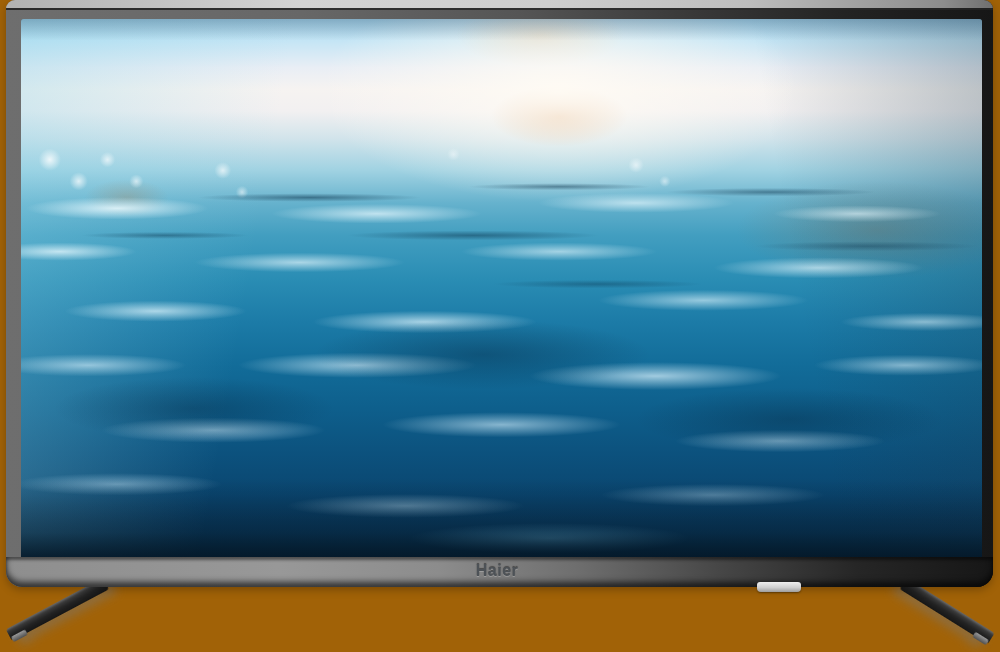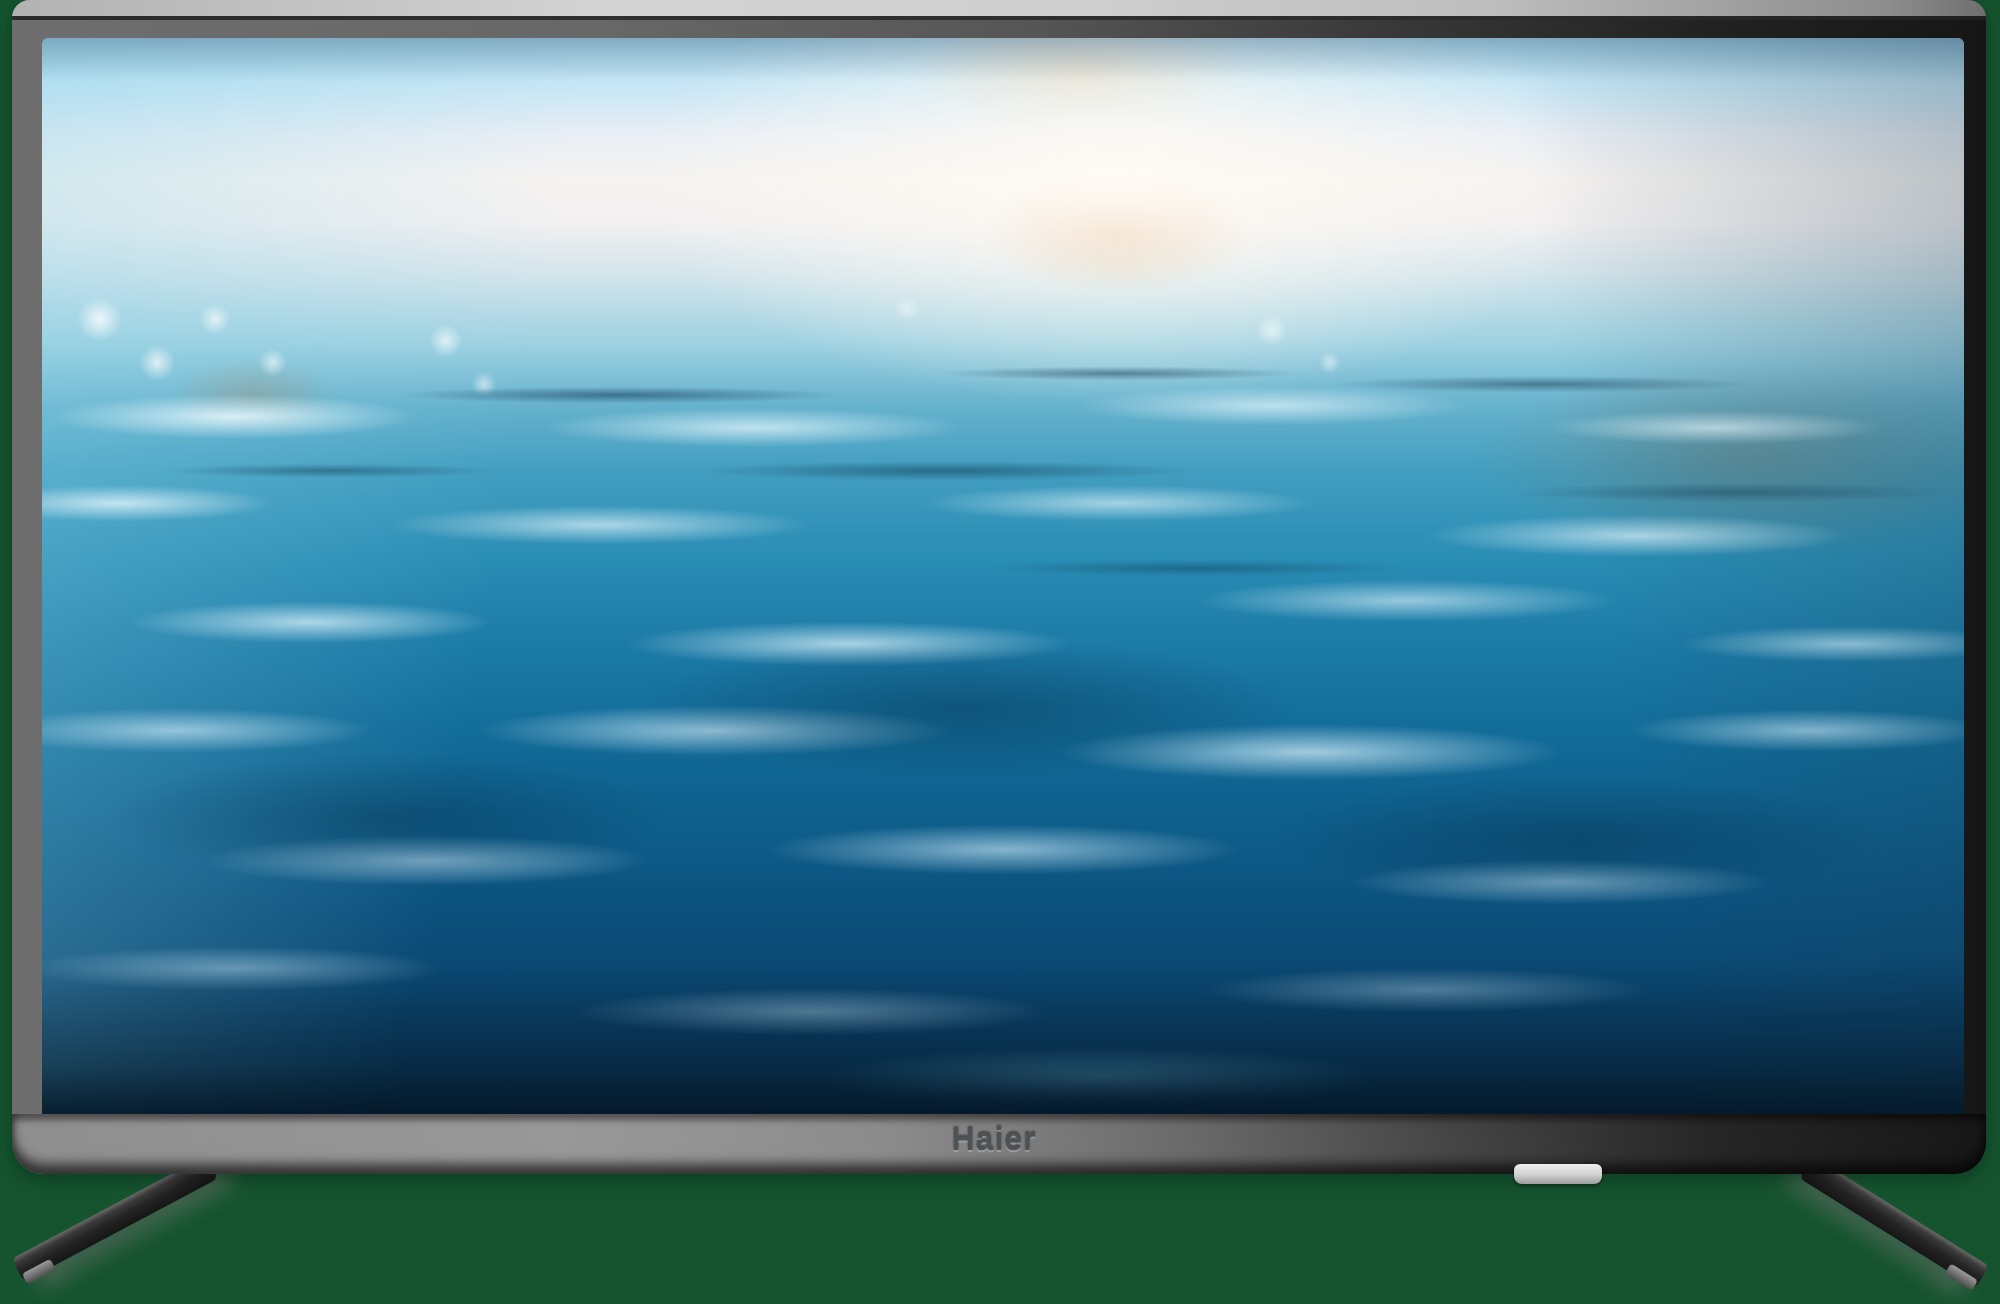--- a/index.html
+++ b/index.html
@@ -1,16 +1,16 @@
 <!DOCTYPE html>
 <html><head>
 <meta charset="utf-8">
 <style>
   html,body{margin:0;padding:0;background:#ffffff;font-family:"Liberation Sans",sans-serif;}
-  .stage{position:relative;width:1000px;height:652px;background:#14532d;overflow:hidden;}
+  .stage{position:relative;width:1000px;height:652px;background:#a16207;overflow:hidden;}
 
   
   .leg{position:absolute;height:13px;background:linear-gradient(to bottom,#6a6a6a 0%,#3a3a3a 22%,#232323 55%,#161616 100%);z-index:1;border-radius:3px;}
   .leg-left{width:110px;left:-4px;top:577px;transform-origin:100% 50%;transform:rotate(-28deg);filter:drop-shadow(6px 7px 5px rgba(120,120,120,0.45));}
   .leg-right{width:104px;left:903px;top:577px;transform-origin:0% 50%;transform:rotate(32deg);filter:drop-shadow(-5px 7px 5px rgba(120,120,120,0.45));}
   .leg-left::after{content:"";position:absolute;left:1px;bottom:-2px;width:16px;height:6px;background:linear-gradient(#9a9a9a,#4f4f4f);border-radius:2px;}
   .leg-right::after{content:"";position:absolute;right:1px;bottom:-2px;width:16px;height:6px;background:linear-gradient(#9a9a9a,#4f4f4f);border-radius:2px;}
 
   
   .tv{position:absolute;left:6px;top:0;width:987px;height:587px;z-index:2;

